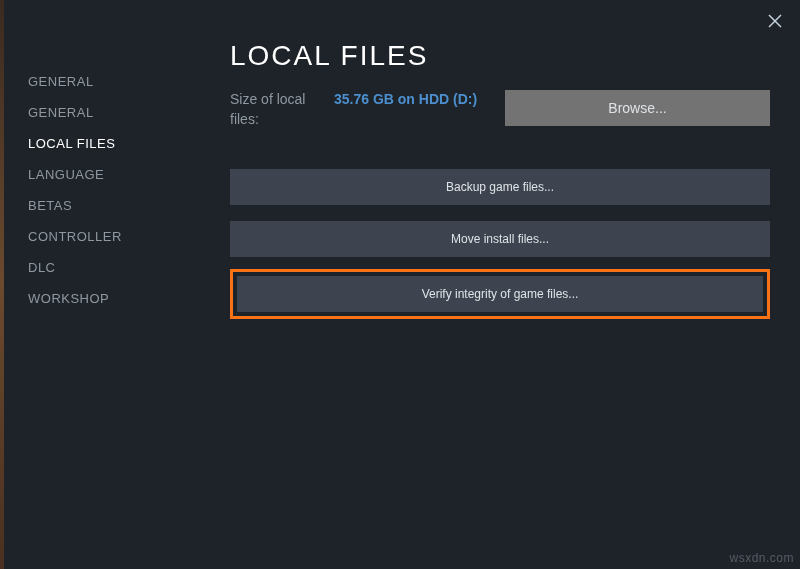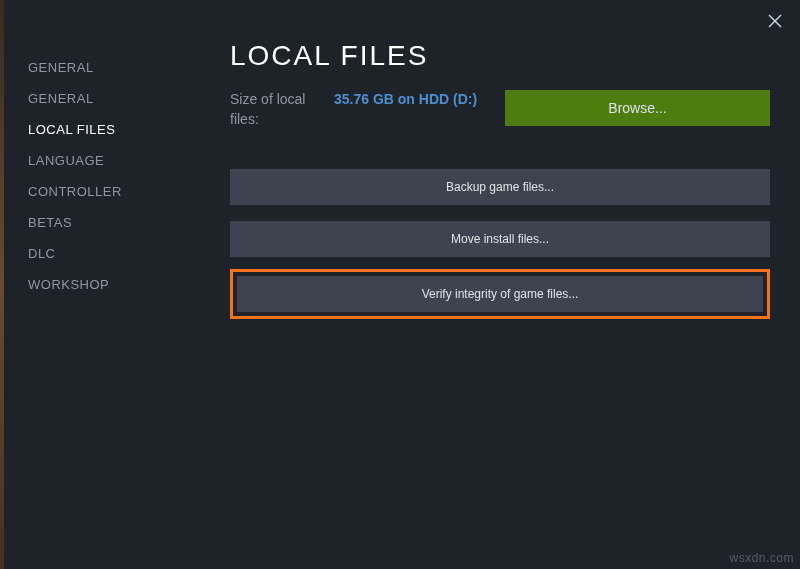--- a/index.html
+++ b/index.html
@@ -32,21 +32,21 @@
       display: flex;
       align-items: center;
       justify-content: center;
     }
     .close-icon svg {
       width: 14px;
       height: 14px;
     }
     .sidebar {
       width: 200px;
-      padding-top: 52px;
+      padding-top: 66px;
       padding-left: 28px;
       flex-shrink: 0;
     }
     .sidebar-item {
       font-size: 13px;
       color: #8f98a0;
       letter-spacing: 0.5px;
       padding: 8px 0;
       cursor: pointer;
       font-weight: 400;
@@ -81,21 +81,21 @@
       line-height: 1.4;
     }
     .info-value {
       color: #4c8fcf;
       font-size: 14px;
       line-height: 1.4;
       flex: 1;
       font-weight: bold;
     }
     .browse-button {
-      background: #4d7c0f;
+      background: #737373;
       color: #dfe3e6;
       border: none;
       font-size: 14px;
       padding: 10px 0;
       width: 265px;
       cursor: pointer;
       text-align: center;
       font-family: inherit;
     }
     .full-button {
@@ -148,22 +148,22 @@
         <line x1="1" y1="1" x2="13" y2="13" stroke="#c6d4df" stroke-width="1.5"></line>
         <line x1="13" y1="1" x2="1" y2="13" stroke="#c6d4df" stroke-width="1.5"></line>
       </svg>
   </div>
 
   <div class="sidebar">
     <div class="sidebar-item">GENERAL</div>
     <div class="sidebar-item">GENERAL</div>
     <div class="sidebar-item active">LOCAL FILES</div>
     <div class="sidebar-item">LANGUAGE</div>
+    <div class="sidebar-item">BETAS</div>
     <div class="sidebar-item">CONTROLLER</div>
-    <div class="sidebar-item">BETAS</div>
     <div class="sidebar-item">DLC</div>
     <div class="sidebar-item">WORKSHOP</div>
   </div>
 
   <div class="main">
     <h1 class="page-title">LOCAL FILES</h1>
 
     <div class="info-row">
       <div class="info-label">Size of local files:</div>
       <div class="info-value">35.76 GB on HDD (D:)</div>

